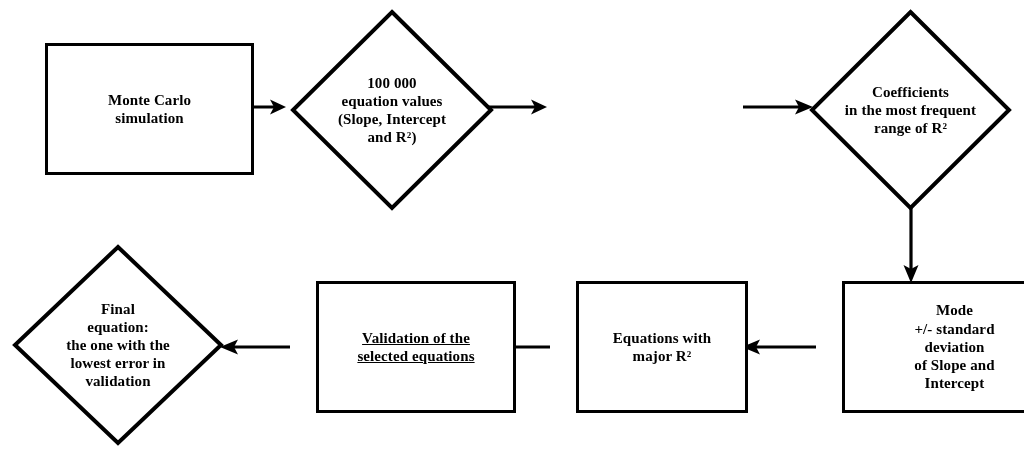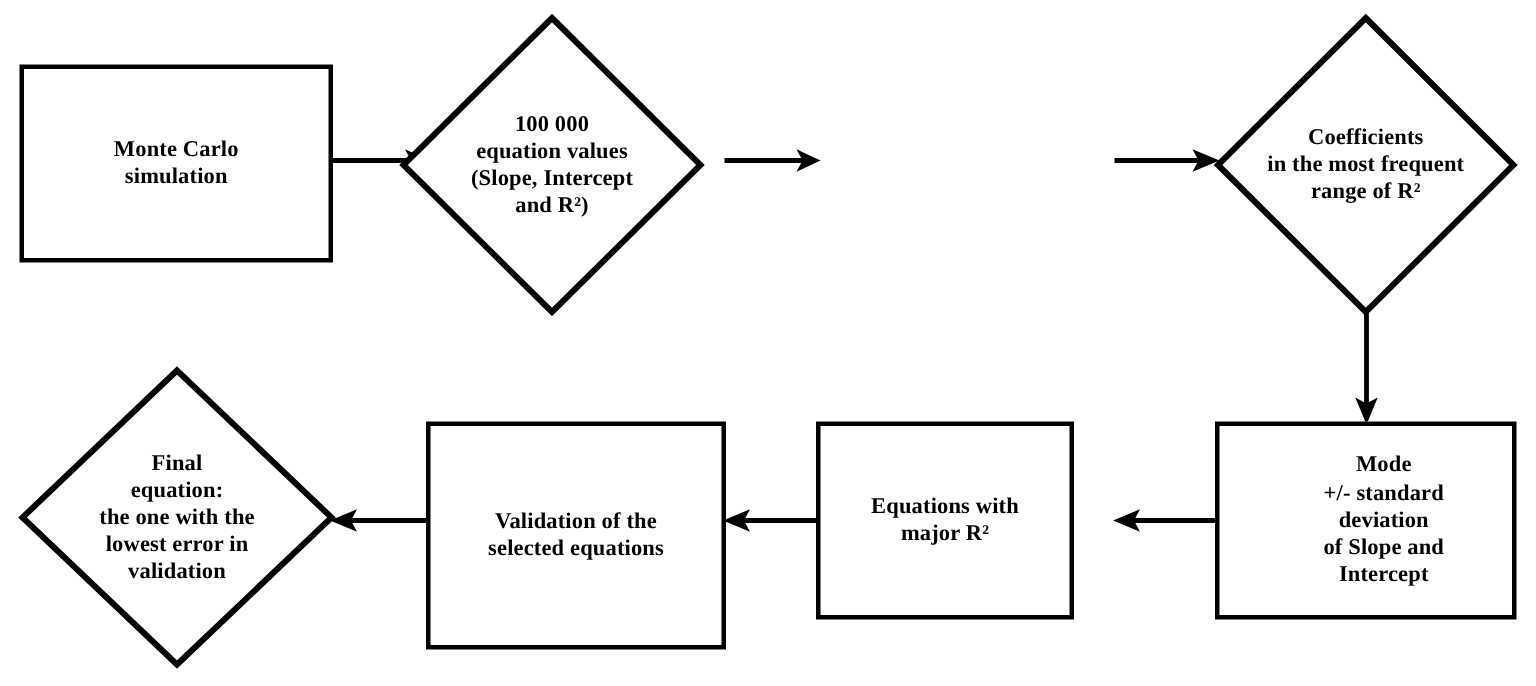--- a/index.html
+++ b/index.html
@@ -22,20 +22,21 @@
   
   .node-rect {
     position: absolute;
     box-sizing: border-box;
     border: 3px solid #000000;
     background: #ffffff;
     display: flex;
     align-items: center;
     justify-content: center;
     z-index: 3;
+    margin-left: 32px;
   }
   .node-rect .node-text {
     font-family: "Liberation Serif", "DejaVu Serif", serif;
     font-weight: bold;
     font-size: 15px;
     line-height: 1.22;
     color: #000000;
     text-align: center;
     white-space: pre-line;
     letter-spacing: 0.1px;
@@ -137,21 +138,21 @@
       <line x1="74" y1="10" x2="18" y2="10" stroke="#000000" stroke-width="3.2"></line>
       <polygon points="4,10 22,2.5 18,10 22,17.5" fill="#000000"></polygon>
     </svg>
   </div>
 
   <div class="node-rect" style="left:13px; top:43px; width:209px; height:132px;">
     <span class="node-text">Monte Carlo
 simulation</span>
   </div>
 
-  <div class="node-diamond" style="left:267px; top:10px; width:202px; height:200px;">
+  <div class="node-diamond" style="left:291px; top:10px; width:202px; height:200px;">
     <span class="diamond-shape">
       <svg viewBox="0 0 202 200" preserveAspectRatio="none">
         <polygon points="101,2 200,100 101,198 2,100" fill="#ffffff" stroke="#000000" stroke-width="4"></polygon>
       </svg>
     </span>
     <span class="node-text" style="width:215px;">100 000
 equation values
 (Slope, Intercept
 and R²)</span>
   </div>
@@ -174,21 +175,21 @@
 deviation
 of Slope and
 Intercept</span>
   </div>
 
   <div class="node-rect" style="left:544px; top:281px; width:172px; height:132px;">
     <span class="node-text">Equations with
 major R²</span>
   </div>
 
-  <div class="node-rect" style="left:284px; top:281px; width:200px; height:152px;">
+  <div class="node-rect" style="left:284px; top:281px; width:200px; height:132px;text-decoration:underline;">
     <span class="node-text">Validation of the
 selected equations</span>
   </div>
 
   <div class="node-diamond" style="left:13px; top:245px; width:210px; height:200px;">
     <span class="diamond-shape">
       <svg viewBox="0 0 210 200" preserveAspectRatio="none">
         <polygon points="105,2 208,100 105,198 2,100" fill="#ffffff" stroke="#000000" stroke-width="4"></polygon>
       </svg>
     </span>

